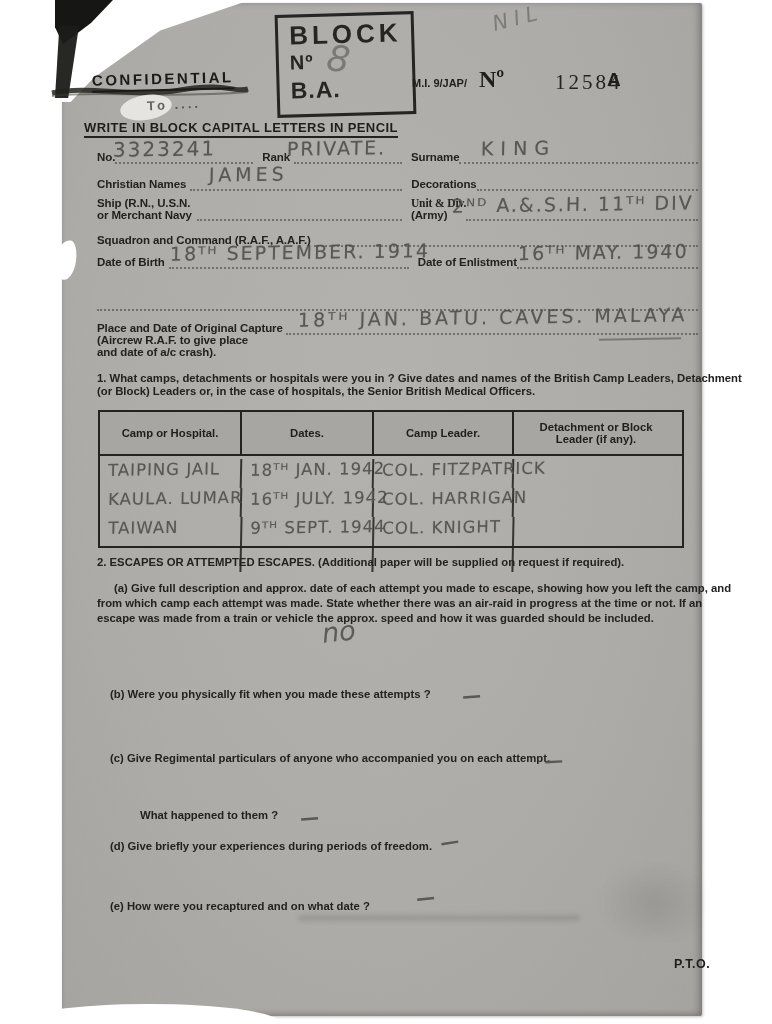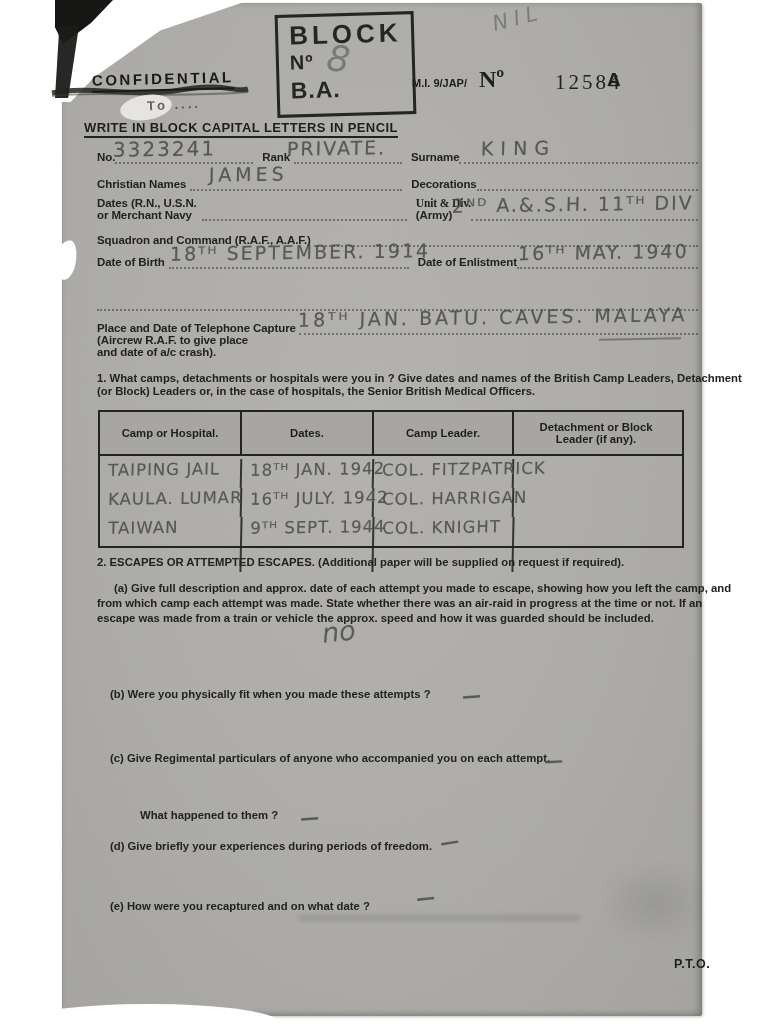--- a/index.html
+++ b/index.html
@@ -126,21 +126,21 @@
   <div class="fieldrow" style="left:97px;top:176px;width:601px;">
     <span class="lbl">Christian Names</span>
     <div class="dots" style="width:212px;margin-left:4px;"></div>
     <span class="lbl" style="margin-left:9px;">Decorations</span>
     <div class="dots grow"></div>
   </div>
   <div class="abs hw" style="left:209px;top:163px;letter-spacing:4px;">JAMES</div>
 
   <div class="fieldrow two-line" style="left:97px;top:197px;width:601px;">
     <span class="lbl" style="line-height:12px;">
-      <span style="display:block;">Dates (R.N., U.S.N.</span>
+      <span style="display:block;">Ship (R.N., U.S.N.</span>
       <span style="display:block;">or Merchant Navy</span>
     </span>
     <div class="dots" style="width:205px;margin-left:5px;"></div>
     <span class="lbl" style="line-height:12px;margin-left:9px;">
       <span style="display:block;font-family:Liberation Serif, serif;">Unit &amp; Div.</span>
       <span style="display:block;">(Army)</span>
     </span>
     <div class="dots grow"></div>
   </div>
   <div class="abs hw" style="left:452px;top:193px;">2ᴺᴰ A.&amp;.S.H. 11ᵀᴴ DIV</div>
@@ -156,21 +156,21 @@
     <span class="lbl" style="margin-left:9px;">Date of Enlistment</span>
     <div class="dots grow"></div>
   </div>
   <div class="abs hw" style="left:170px;top:241px;">18ᵀᴴ SEPTEMBER. 1914</div>
   <div class="abs hw" style="left:518px;top:241px;">16ᵀᴴ MAY. 1940</div>
 
 
   <div class="abs dots" style="left:97px;top:296px;width:601px;"></div>
 
   <div class="fieldrow" style="left:97px;top:320px;width:601px;">
-    <span class="lbl">Place and Date of Telephone Capture</span>
+    <span class="lbl">Place and Date of Original Capture</span>
     <div class="dots grow" style="margin-left:3px;"></div>
   </div>
   <div class="abs hw" style="left:298px;top:306px;letter-spacing:3px;">18ᵀᴴ JAN. BATU. CAVES. MALAYA</div>
   <div class="underline-pencil"></div>
   <div class="abs lbl" style="left:97px;top:334px;font-weight:700;">(Aircrew R.A.F. to give place</div>
   <div class="abs lbl" style="left:97px;top:346px;font-weight:700;">and date of a/c crash).</div>
 
   <div class="abs q" style="left:97px;top:372px;">1.    What camps, detachments or hospitals were you in ?    Give dates and names of the British Camp Leaders,  Detachment</div>
   <div class="abs q" style="left:97px;top:385px;">(or Block) Leaders or, in the case of hospitals, the Senior British Medical Officers.</div>
 

